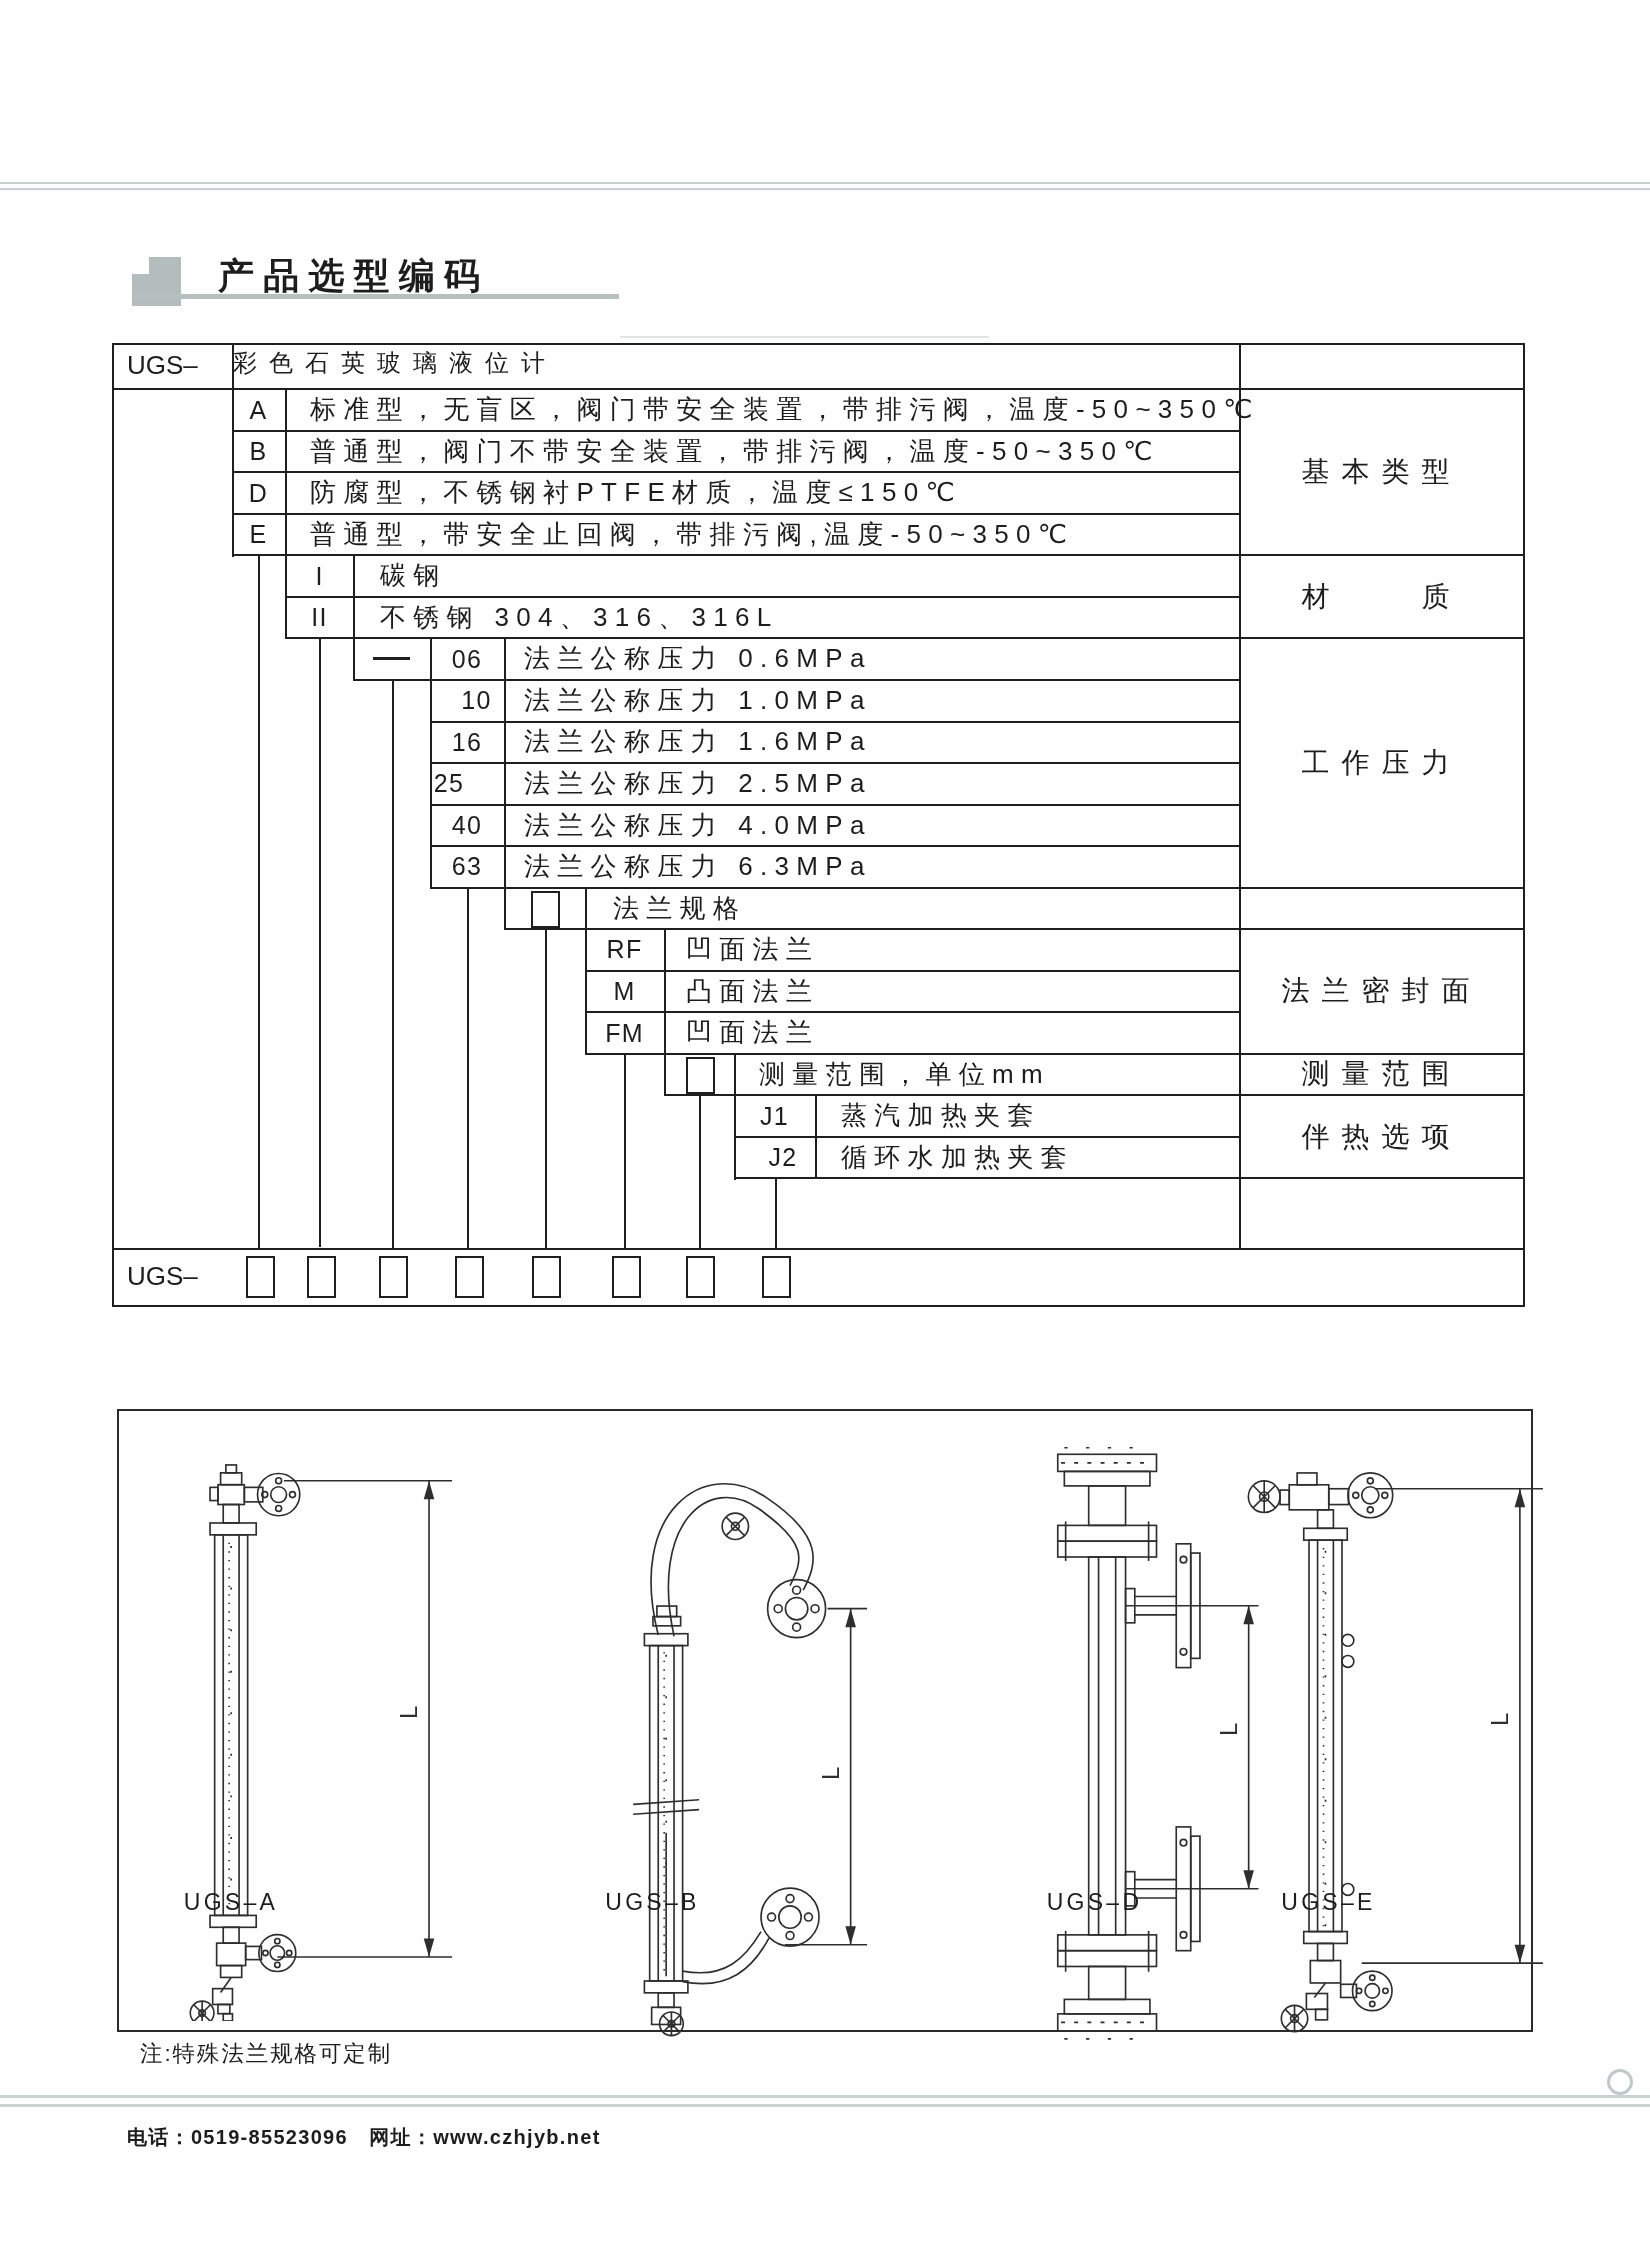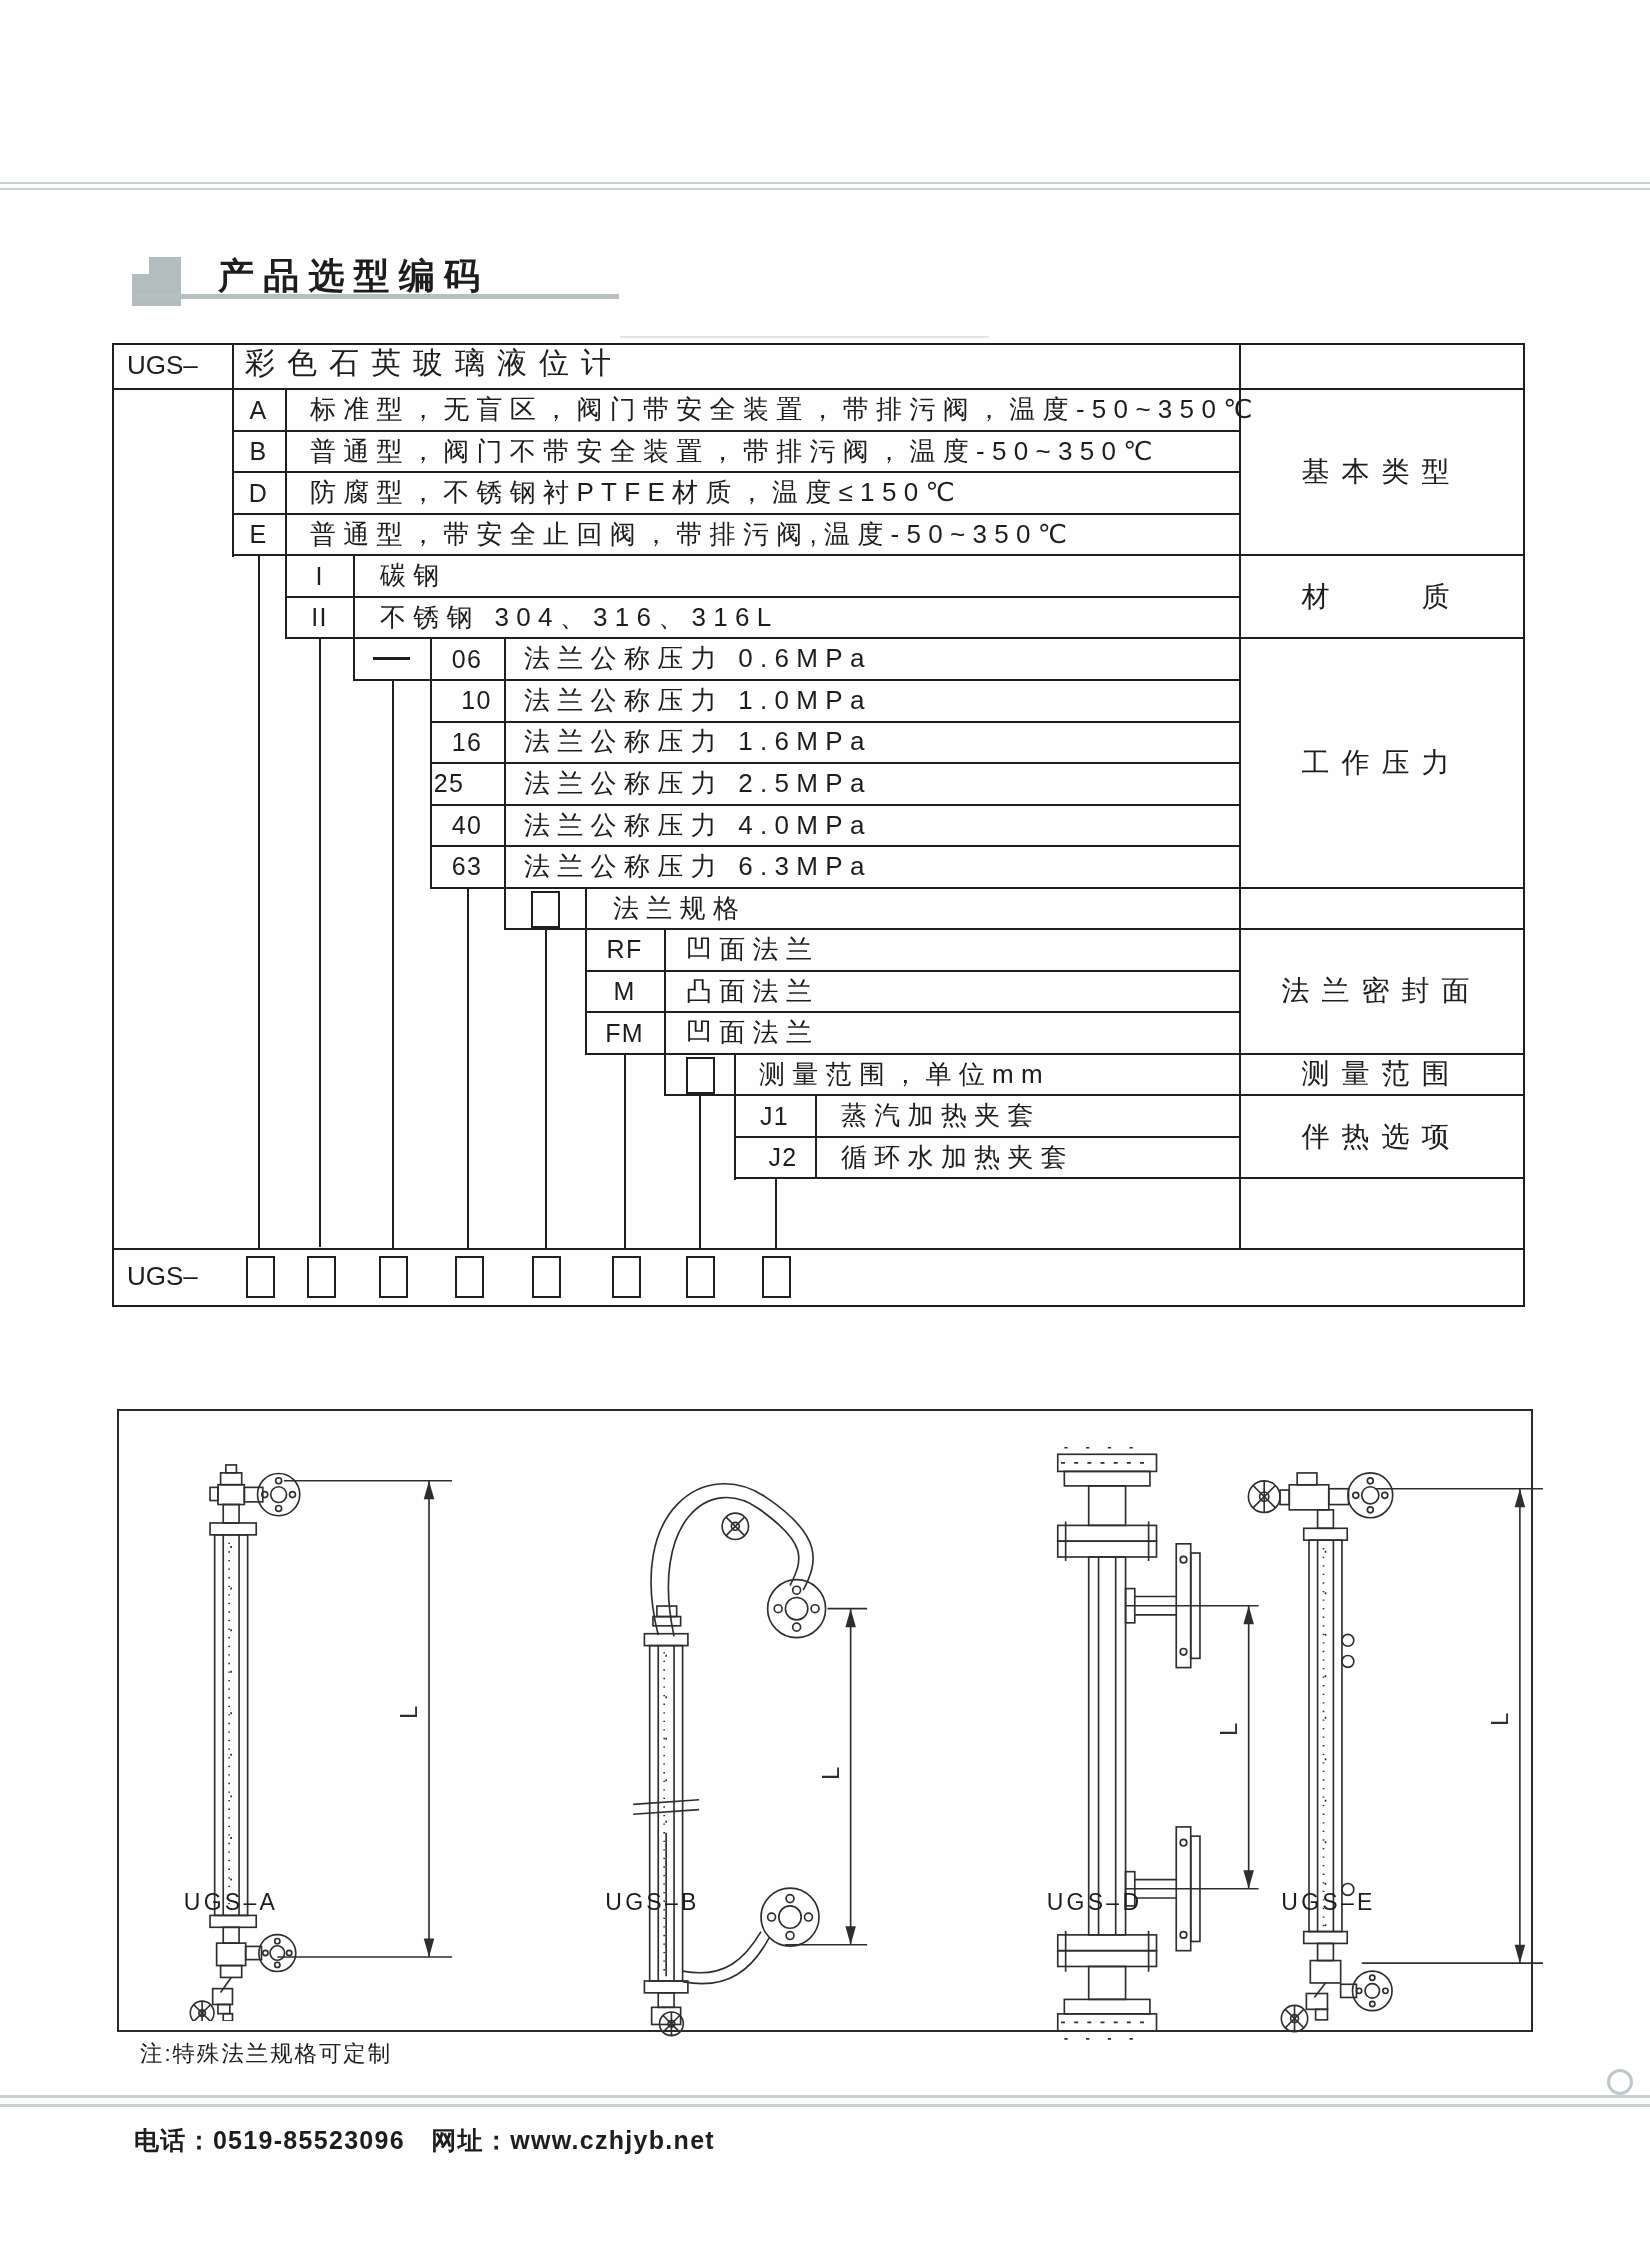--- a/index.html
+++ b/index.html
@@ -19,21 +19,21 @@
   .tcell{position:absolute;font-size:26px;white-space:nowrap;line-height:30px;}
   .code{position:absolute;text-align:center;font-size:25px;line-height:29px;letter-spacing:1.3px;}
   .desc{position:absolute;font-size:26px;letter-spacing:7.3px;white-space:nowrap;line-height:30px;}
   .cat{position:absolute;left:1241px;width:281px;text-align:center;font-size:28px;letter-spacing:12px;white-space:nowrap;line-height:32px;}
   .sq{position:absolute;width:25px;height:33px;border:2px solid #1f1f1f;background:#fff;}
   .dashbar{position:absolute;width:37px;height:3.3px;background:#1f1f1f;}
   .cbox{position:absolute;width:25px;height:38px;top:1256px;border:2px solid #1f1f1f;background:#fff;}
   .figpanel{position:absolute;left:117px;top:1409px;width:1412px;height:619px;border:2px solid #2a2a2a;}
   .caption{position:absolute;top:1886px;height:33px;font-size:23px;letter-spacing:3.3px;text-align:center;line-height:33px;}
   .note{position:absolute;left:140px;top:2038px;font-size:22.4px;letter-spacing:2px;}
-  .contact{position:absolute;left:127px;top:2124px;font-size:25px;font-weight:700;letter-spacing:1.3px;margin-left:7px;}
+  .contact{position:absolute;left:127px;top:2124px;font-size:20px;font-weight:700;letter-spacing:1.3px;}
   .company{position:absolute;left:1114px;top:2117px;width:409px;text-align:right;font-size:33px;font-weight:900;letter-spacing:2.6px;}
   .ring{position:absolute;left:1607px;top:2069px;width:20px;height:20px;border:3.3px solid #bfc9c9;border-radius:50%;background:#fff;}
   .fig{position:absolute;}
   .fig line,.fig path,.fig rect,.fig circle,.fig polyline{stroke:#2e2e2e;stroke-width:2.5;fill:none;}
   .fig .fill{fill:#2e2e2e;stroke:none;}
   .fig text{fill:#2e2e2e;font-size:36px;font-family:"Liberation Sans","DejaVu Sans",sans-serif;stroke:none;}
 </style>
 </head>
 <body>
 
@@ -91,21 +91,21 @@
     <div class="v" style="left:258px;top:554px;height:694px"></div>
     <div class="v" style="left:319px;top:637px;height:610px"></div>
     <div class="v" style="left:392px;top:679px;height:569px"></div>
     <div class="v" style="left:467px;top:887px;height:361px"></div>
     <div class="v" style="left:545px;top:928px;height:320px"></div>
     <div class="v" style="left:624px;top:1053px;height:195px"></div>
     <div class="v" style="left:699px;top:1094px;height:154px"></div>
     <div class="v" style="left:775px;top:1177px;height:71px"></div>
 
     <div class="tcell" style="left:127px;top:350px">UGS–</div>
-    <div class="tcell" style="left:245px;top:348px;font-size:30px;letter-spacing:12px">彩色石英玻璃液位计</div>
+    <div class="tcell" style="left:233px;top:348px;font-size:24px;letter-spacing:12px">彩色石英玻璃液位计</div>
 
     <div class="code" style="left:232px;width:53px;top:396px">A</div>
     <div class="code" style="left:232px;width:53px;top:437px">B</div>
     <div class="code" style="left:232px;width:53px;top:479px">D</div>
     <div class="code" style="left:232px;width:53px;top:520px">E</div>
     <div class="code" style="left:285px;width:69px;top:562px">I</div>
     <div class="code" style="left:285px;width:69px;top:603px">II</div>
     <div class="dashbar" style="left:373px;top:657px"></div>
     <div class="code" style="left:430px;width:74px;top:645px">06</div>
     <div class="code" style="left:430px;width:93px;top:686px">10</div>

